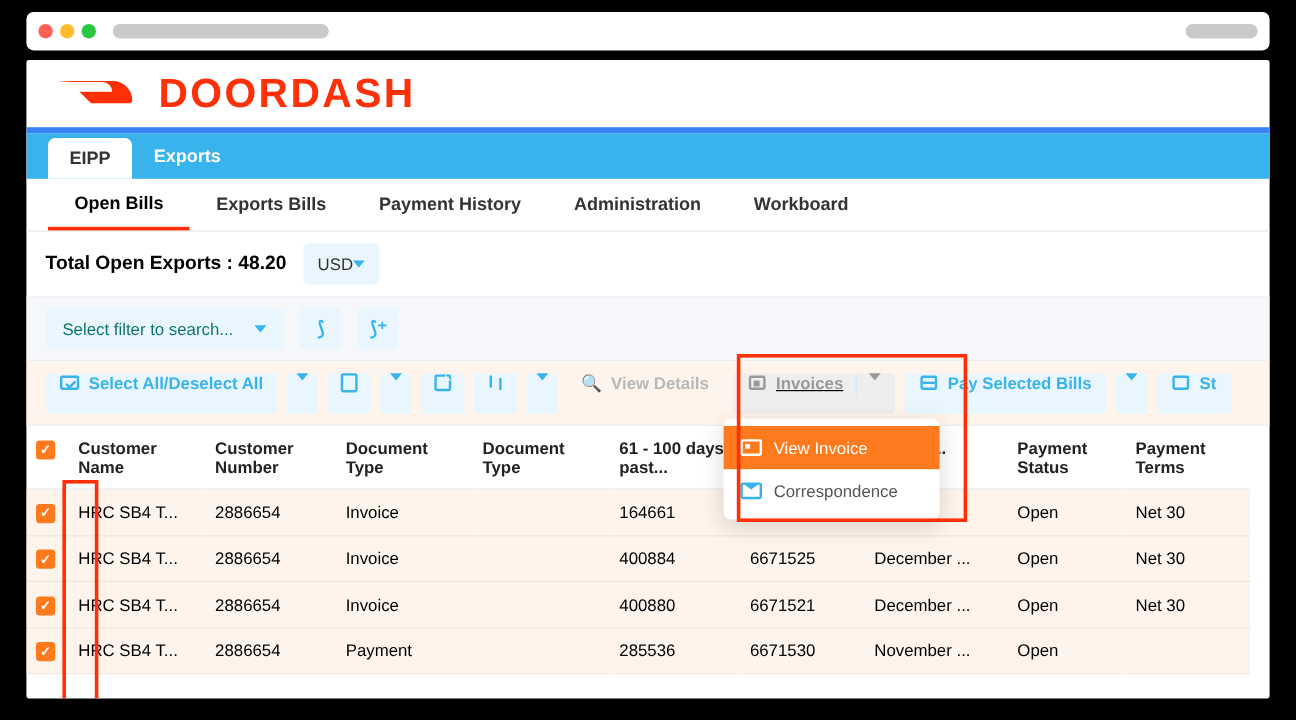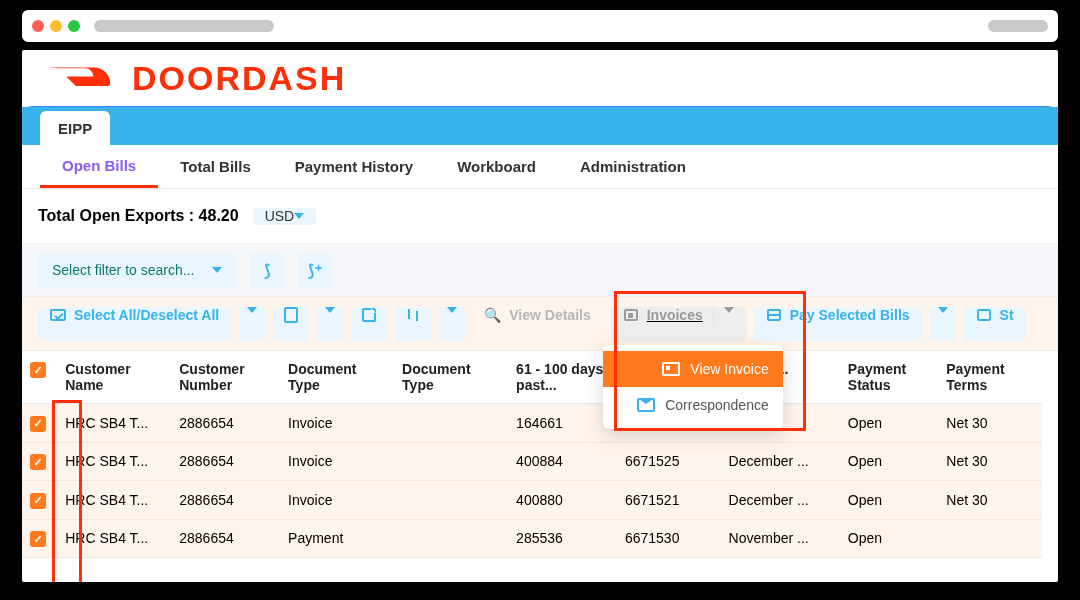--- a/index.html
+++ b/index.html
@@ -21,46 +21,46 @@
     position: absolute; left: 20px; top: 48px; right: 20px; bottom: 16px;
     background: #fff; border: 2px solid #000; border-radius: 4px;
     overflow: hidden;
   }
 
   .logo-bar { height: 56px; padding: 8px 18px; display:flex; align-items:center; }
   .dd-icon { width: 86px; height: 40px; position: relative; }
   .dd-icon svg { width: 100%; height: 100%; }
   .dd-word { color: #ff3008; font-weight: 800; font-size: 34px; letter-spacing: 2px; margin-left: 6px; }
 
-  .page { border-top: 1px solid #3b82f6; border-radius: 10px; }
+  .page { border-top: 5px solid #3b82f6; }
 
   .primary-tabs {
     height: 38px; background: #39b3ec; display: flex; align-items: stretch;
     padding-left: 18px;
   }
   .primary-tab {
     display:flex; align-items:center; padding: 0 18px; color:#fff; font-size:15px; font-weight:600; cursor:pointer;
   }
   .primary-tab.active {
     background:#fff; color:#333; border-radius: 6px 6px 0 0; margin-top:4px;
   }
 
   .secondary-tabs {
     height: 44px; display:flex; align-items: stretch; padding-left: 18px;
     border-bottom: 1px solid #e8e8e8;
   }
   .secondary-tab {
     display:flex; align-items:center; padding: 0 22px; color:#333; font-size:15px; font-weight:600; cursor:pointer;
   }
-  .secondary-tab.active { color:#8b5cf6; border-bottom: 3px solid #ff3008; }
+  .secondary-tab.active { color:#000000; border-bottom: 3px solid #ff3008; }
 
   .amount-row { height: 54px; display:flex; align-items:center; padding: 0 16px; gap:14px; }
   .amount-row .label { font-weight:700; font-size:16px; }
   .currency-sel {
-    background:#e9f6fd; border-radius:4px; height:17px; padding:0 12px;
+    background:#e9f6fd; border-radius:4px; height:34px; padding:0 12px;
     display:flex; align-items:center; gap:0; font-size:14px; color:#333;
   }
   .chev { width: 0; height: 0; border-left:5px solid transparent; border-right:5px solid transparent; border-top:6px solid #39b3ec; }
 
   .filter-row {
     height: 54px; background:#f5f7fa; border-top:1px solid #eee; border-bottom:1px solid #eee;
     display:flex; align-items:center; padding: 0 16px; gap: 14px;
   }
   .filter-sel {
     background:#e9f6fd; border-radius:4px; height:34px; padding:0 14px;
@@ -88,21 +88,21 @@
   .sq.card::before { content:""; position:absolute; left:0; right:0; top:3px; height:2px; background:currentColor; }
   .sq.pdf::before { content:""; position:absolute; left:2px; top:2px; width:5px; height:5px; background: currentColor; border-radius:1px;}
   .split { width:0; border-left:1px solid #cfe9f8; height:20px; margin:0 2px; }
 
   .drop-wrap { position: relative; text-decoration: underline; }
   .dropdown {
     position:absolute; top: 38px; left: -8px; width: 180px; background:#fff; border-radius:6px;
     box-shadow: 0 6px 20px rgba(0,0,0,0.15); padding: 6px 0; z-index: 20;
   }
   .drop-item {
-    height: 36px; display:flex; align-items:center; padding:0 14px; gap:10px; font-size:14px; cursor:pointer;justify-content:flex-end;
+    height: 36px; display:flex; align-items:center; padding:0 14px; gap:10px; font-size:14px; cursor:pointer;
   }
   .drop-item.active { background:#ff7a1c; color:#fff; }
   .drop-item .di-icon { width:18px; height:14px; border:2px solid currentColor; border-radius:2px; position:relative; }
   .drop-item.env .di-icon::after { content:""; position:absolute; left:0; right:0; top:0; border-top:2px solid transparent; border-left:7px solid transparent; border-right:7px solid transparent; border-bottom:5px solid currentColor; transform: translateY(-1px) scaleY(-1);}
   .drop-item .di-icon.pdf-small::before{ content:""; position:absolute; left:2px; top:2px; width:4px; height:4px; background: currentColor; }
 
   .hi-box-1 { position:absolute; border: 3px solid #ff3008; top: -6px; left: 592px; width: 192px; height: 140px; z-index: 30; pointer-events:none;}
   .hi-box-2 { position:absolute; border: 3px solid #ff3008; top: 350px; left: 30px; width: 30px; height: 202px; z-index: 30; pointer-events:none;}
 
   .table-wrap { position: relative; overflow: hidden; }
@@ -158,37 +158,40 @@
     </span>
     <span class="dd-word">DOORDASH</span>
   </div>
 
   <div class="page">
 
     <div class="primary-tabs">
       <div class="primary-tab active">
           <span>EIPP</span>
         </div>
+      <div class="primary-tab">
+          <span>Exports</span>
+        </div>
     </div>
 
     <div class="secondary-tabs">
       <div class="secondary-tab active">
           <span>Open Bills</span>
         </div>
       <div class="secondary-tab">
-          <span>Total Bills</span>
+          <span>Exports Bills</span>
         </div>
       <div class="secondary-tab">
           <span>Payment History</span>
         </div>
       <div class="secondary-tab">
+          <span>Administration</span>
+        </div>
+      <div class="secondary-tab">
           <span>Workboard</span>
-        </div>
-      <div class="secondary-tab">
-          <span>Administration</span>
         </div>
     </div>
 
     <div class="amount-row">
       <span class="label">
         <span>Total Open Exports :</span>
         <span>48.20</span>
       </span>
       <div class="currency-sel">
         <span>USD</span>

